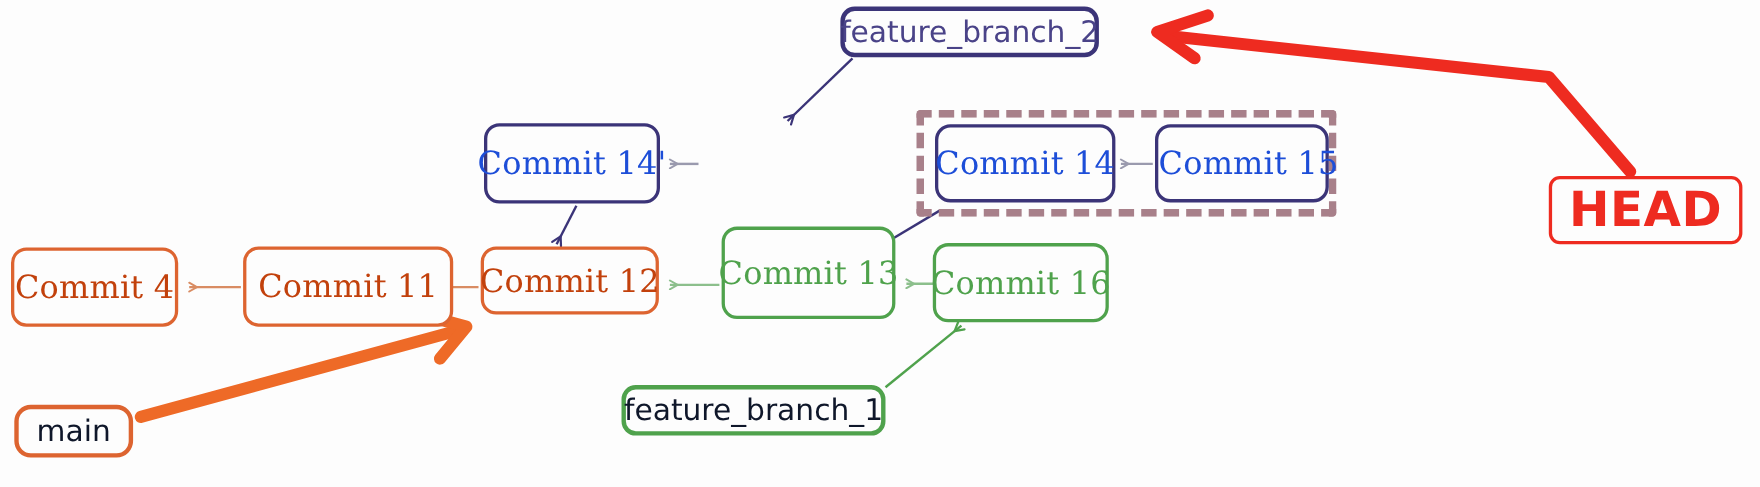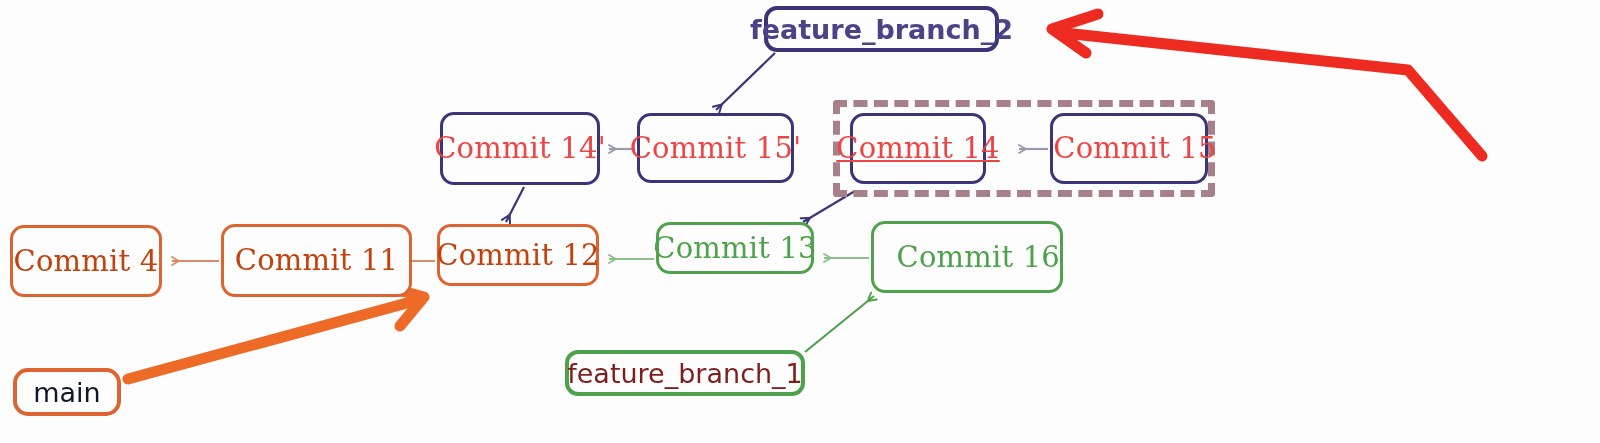--- a/index.html
+++ b/index.html
@@ -51,36 +51,36 @@
   .commit-orange {
     border-color: #DD6430;
     color: #c2410c;
   }
   .commit-green {
     border-color: #4FA24C;
     color: #4FA24C;
   }
   .commit-purple {
     border-color: #3B3478;
-    color: #ef4444;
+    color: #1d4ed8;
   }
   
   .branch {
     border-width: 4px;
     border-radius: 13px;
     font-family: "DejaVu Sans", sans-serif;
     font-size: 27px;
   }
   .branch-purple {
     border-color: #3B3478;
     color: #4A4388;
   }
   .branch-green {
     border-color: #4FA24C;
-    color: #7f1d1d;
+    color: #0f172a;
   }
   .branch-orange {
     border-color: #DD6430;
     color: #0f172a;
     border-radius: 15px;
   }
   
   .head-box {
     border: 3px solid #EE2B20;
     border-radius: 10px;
@@ -177,50 +177,50 @@
   </div>
 
   <div class="node commit commit-orange" id="n-commit_11" style="left: 221px; top: 224px; width: 191px; height: 73px;">
     <span class="lbl">Commit 11</span>
   </div>
 
   <div class="node commit commit-orange" id="n-commit_12" style="left: 437px; top: 224px; width: 162px; height: 62px;">
     <span class="lbl">Commit 12</span>
   </div>
 
-  <div class="node commit commit-green" id="n-commit_13" style="left: 656px; top: 222px; width: 158px; height: 52px; text-align: center;">
+  <div class="node commit commit-green" id="n-commit_13" style="left: 656px; top: 206px; width: 158px; height: 84px; text-align: center;">
     <span class="lbl">Commit 13</span>
   </div>
 
-  <div class="node commit commit-green" id="n-commit_16" style="left: 871px; top: 221px; width: 192px; height: 72px; justify-content: flex-end;">
+  <div class="node commit commit-green" id="n-commit_16" style="left: 848px; top: 221px; width: 160px; height: 72px;">
     <span class="lbl">Commit 16</span>
   </div>
 
   <div class="node commit commit-purple" id="n-commit_14p" style="left: 440px; top: 112px; width: 160px; height: 73px;">
     <span class="lbl">Commit 14'</span>
   </div>
 
-  <div class="node commit commit-purple" id="n-commit_15p" style="left: 637px; top: 113px; width: 157px; height: 70px;">
-    <span class="lbl">Commit 15'</span>
-  </div>
-
-  <div class="node commit commit-purple" id="n-commit_14" style="left: 850px; top: 113px; width: 136px; height: 71px; text-decoration: underline;">
+
+  <div class="node commit commit-purple" id="n-commit_14" style="left: 850px; top: 113px; width: 164px; height: 71px;">
     <span class="lbl">Commit 14</span>
   </div>
 
   <div class="node commit commit-purple" id="n-commit_15" style="left: 1050px; top: 113px; width: 158px; height: 71px; padding-left: 12px;">
     <span class="lbl">Commit 15</span>
   </div>
 
-  <div class="node branch branch-purple" id="b-feature_branch_2" style="left: 764px; top: 6px; width: 235px; height: 46px; font-weight: bold;">
+  <div class="node branch branch-purple" id="b-feature_branch_2" style="left: 764px; top: 6px; width: 235px; height: 46px;">
     <span class="lbl">feature_branch_2</span>
   </div>
 
   <div class="node branch branch-green" id="b-feature_branch_1" style="left: 565px; top: 350px; width: 240px; height: 46px;">
     <span class="lbl">feature_branch_1</span>
   </div>
 
   <div class="node branch branch-orange" id="b-main" style="left: 13px; top: 368px; width: 108px; height: 48px;">
     <span class="lbl">main</span>
   </div>
 
+  <div class="node head-box" id="head-box" style="left: 1408px; top: 160px; width: 176px; height: 62px;">
+    <span class="lbl">HEAD</span>
+  </div>
 
 </div>
 
 </body></html>

